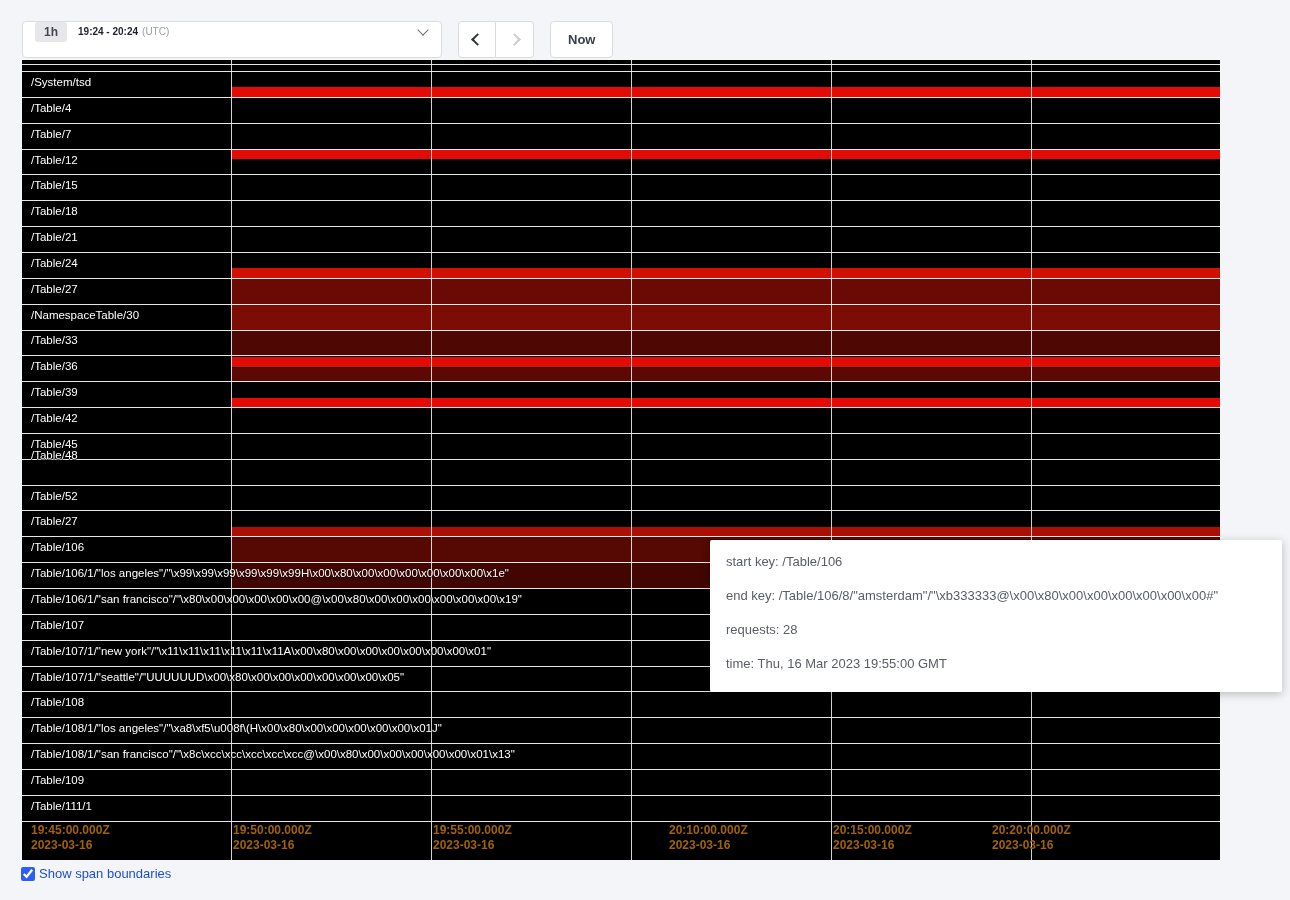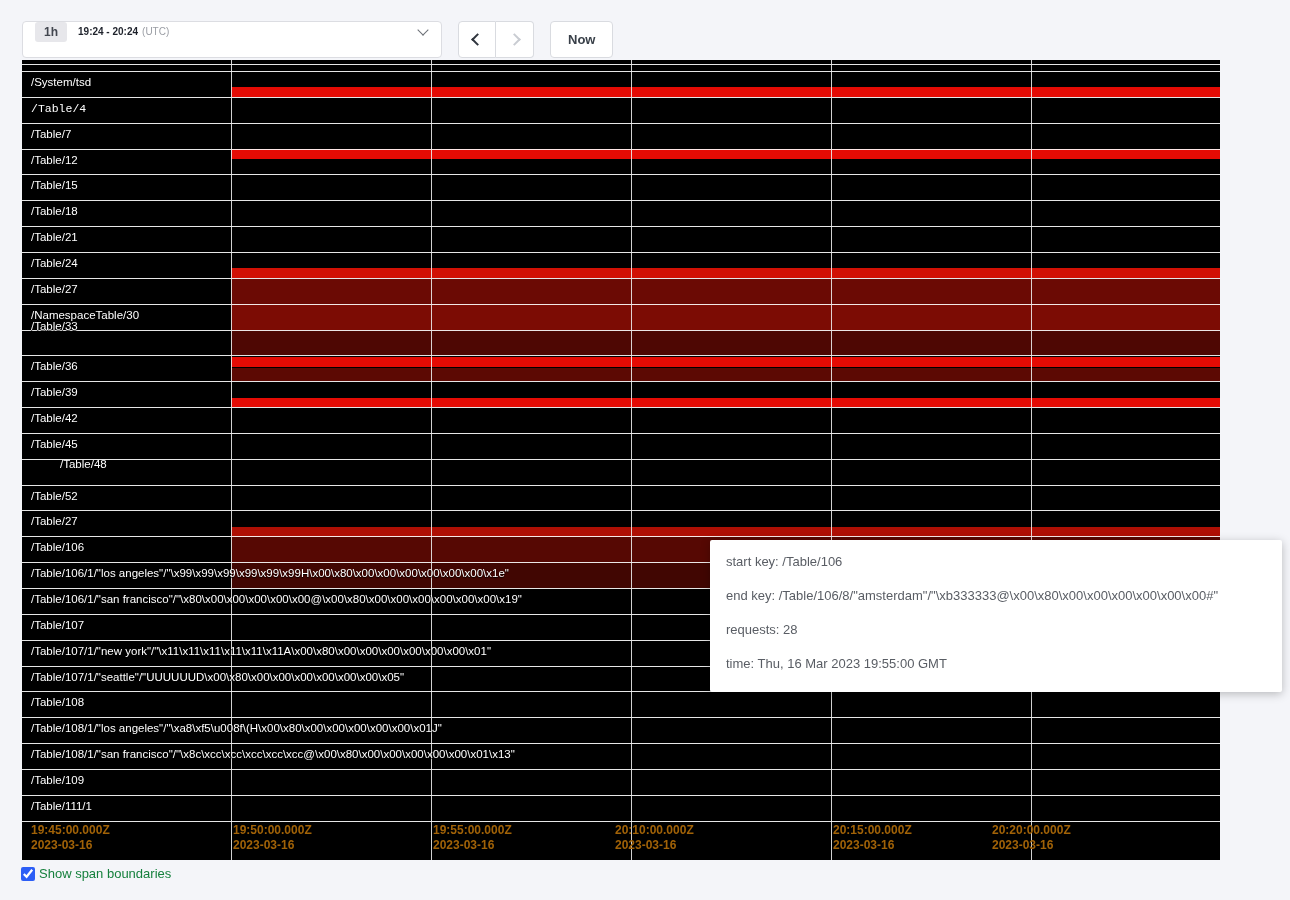--- a/index.html
+++ b/index.html
@@ -62,21 +62,21 @@
   .tooltip {
     position:absolute; left:710px; top:540px; width:572px;
     background:#fff; border-radius:2px; box-shadow:0 2px 10px rgba(0,0,0,0.25);
     padding:5px 16px 11px; z-index:10;
   }
   .tt-line { font-size:13px; color:#595d64; padding:7px 0; line-height:20px; white-space:nowrap; }
 
   
   .footer { position:absolute; left:21px; top:866px; display:flex; align-items:flex-start; gap:4px; }
   .footer input { width:14px; height:14px; accent-color:#2c5ef6; margin-top:1px; }
-  .footer label { font-size:13px; color:#15803d; }
+  .footer label { font-size:13px; color:#1d4ed8; }
 </style>
 </head>
 <body>
 
 <div class="page">
 
   <div class="toolbar">
     <div class="range-select">
       <span class="range-badge">1h</span>
       <span class="range-text"><span>19:24 - 20:24</span><span class="muted">(UTC)</span></span>
@@ -136,35 +136,35 @@
       <div class="hline" style="top: 683.1px;"></div>
       <div class="hline" style="top: 708.95px;"></div>
       <div class="hline" style="top: 734.8px;"></div>
       <div class="hline" style="top: 760.65px;"></div>
       <div class="vline" style="left: 209px;"></div>
       <div class="vline" style="left: 409px;"></div>
       <div class="vline" style="left: 609px;"></div>
       <div class="vline" style="left: 809px;"></div>
       <div class="vline" style="left: 1009px;"></div>
       <div class="rowlabel" style="top: 16px;">/System/tsd</div>
-      <div class="rowlabel" style="top: 41.85px; font-family: Liberation Mono, monospace;">/Table/4</div>
+      <div class="rowlabel" style="top: 41.85px;">/Table/4</div>
       <div class="rowlabel" style="top: 67.7px;">/Table/7</div>
       <div class="rowlabel" style="top: 93.55px;">/Table/12</div>
       <div class="rowlabel" style="top: 119.4px;">/Table/15</div>
       <div class="rowlabel" style="top: 145.25px;">/Table/18</div>
       <div class="rowlabel" style="top: 171.1px;">/Table/21</div>
       <div class="rowlabel" style="top: 196.95px;">/Table/24</div>
       <div class="rowlabel" style="top: 222.8px;">/Table/27</div>
       <div class="rowlabel" style="top: 248.65px;">/NamespaceTable/30</div>
-      <div class="rowlabel" style="top: 260px;">/Table/33</div>
+      <div class="rowlabel" style="top: 274px;">/Table/33</div>
       <div class="rowlabel" style="top: 300.35px;">/Table/36</div>
       <div class="rowlabel" style="top: 326.2px;">/Table/39</div>
       <div class="rowlabel" style="top: 352.05px;">/Table/42</div>
       <div class="rowlabel" style="top: 377.9px;">/Table/45</div>
-      <div class="rowlabel" style="top: 398px; margin-left: 29px;">/Table/48</div>
+      <div class="rowlabel" style="top: 389px;">/Table/48</div>
       <div class="rowlabel" style="top: 429.6px;">/Table/52</div>
       <div class="rowlabel" style="top: 455.45px;">/Table/27</div>
       <div class="rowlabel" style="top: 481.3px;">/Table/106</div>
       <div class="rowlabel" style="top: 507.15px;">/Table/106/1/"los angeles"/"\x99\x99\x99\x99\x99\x99H\x00\x80\x00\x00\x00\x00\x00\x00\x1e"</div>
       <div class="rowlabel" style="top: 533px;">/Table/106/1/"san francisco"/"\x80\x00\x00\x00\x00\x00@\x00\x80\x00\x00\x00\x00\x00\x00\x19"</div>
       <div class="rowlabel" style="top: 558.85px;">/Table/107</div>
       <div class="rowlabel" style="top: 584.7px;">/Table/107/1/"new york"/"\x11\x11\x11\x11\x11\x11A\x00\x80\x00\x00\x00\x00\x00\x00\x01"</div>
       <div class="rowlabel" style="top: 610.55px;">/Table/107/1/"seattle"/"UUUUUUD\x00\x80\x00\x00\x00\x00\x00\x00\x05"</div>
       <div class="rowlabel" style="top: 636.4px;">/Table/108</div>
       <div class="rowlabel" style="top: 662.25px;">/Table/108/1/"los angeles"/"\xa8\xf5\u008f\(H\x00\x80\x00\x00\x00\x00\x00\x01J"</div>
@@ -176,21 +176,21 @@
         <div class="axis-date">2023-03-16</div>
       </div>
       <div class="axis" style="left: 211px;">
         <div class="axis-time">19:50:00.000Z</div>
         <div class="axis-date">2023-03-16</div>
       </div>
       <div class="axis" style="left: 411px;">
         <div class="axis-time">19:55:00.000Z</div>
         <div class="axis-date">2023-03-16</div>
       </div>
-      <div class="axis" style="left: 593px;">
+      <div class="axis" style="left: 611px; padding-left: 36px;">
         <div class="axis-time">20:10:00.000Z</div>
         <div class="axis-date">2023-03-16</div>
       </div>
       <div class="axis" style="left: 811px;">
         <div class="axis-time">20:15:00.000Z</div>
         <div class="axis-date">2023-03-16</div>
       </div>
       <div class="axis" style="left: 970px;">
         <div class="axis-time">20:20:00.000Z</div>
         <div class="axis-date">2023-03-16</div>

